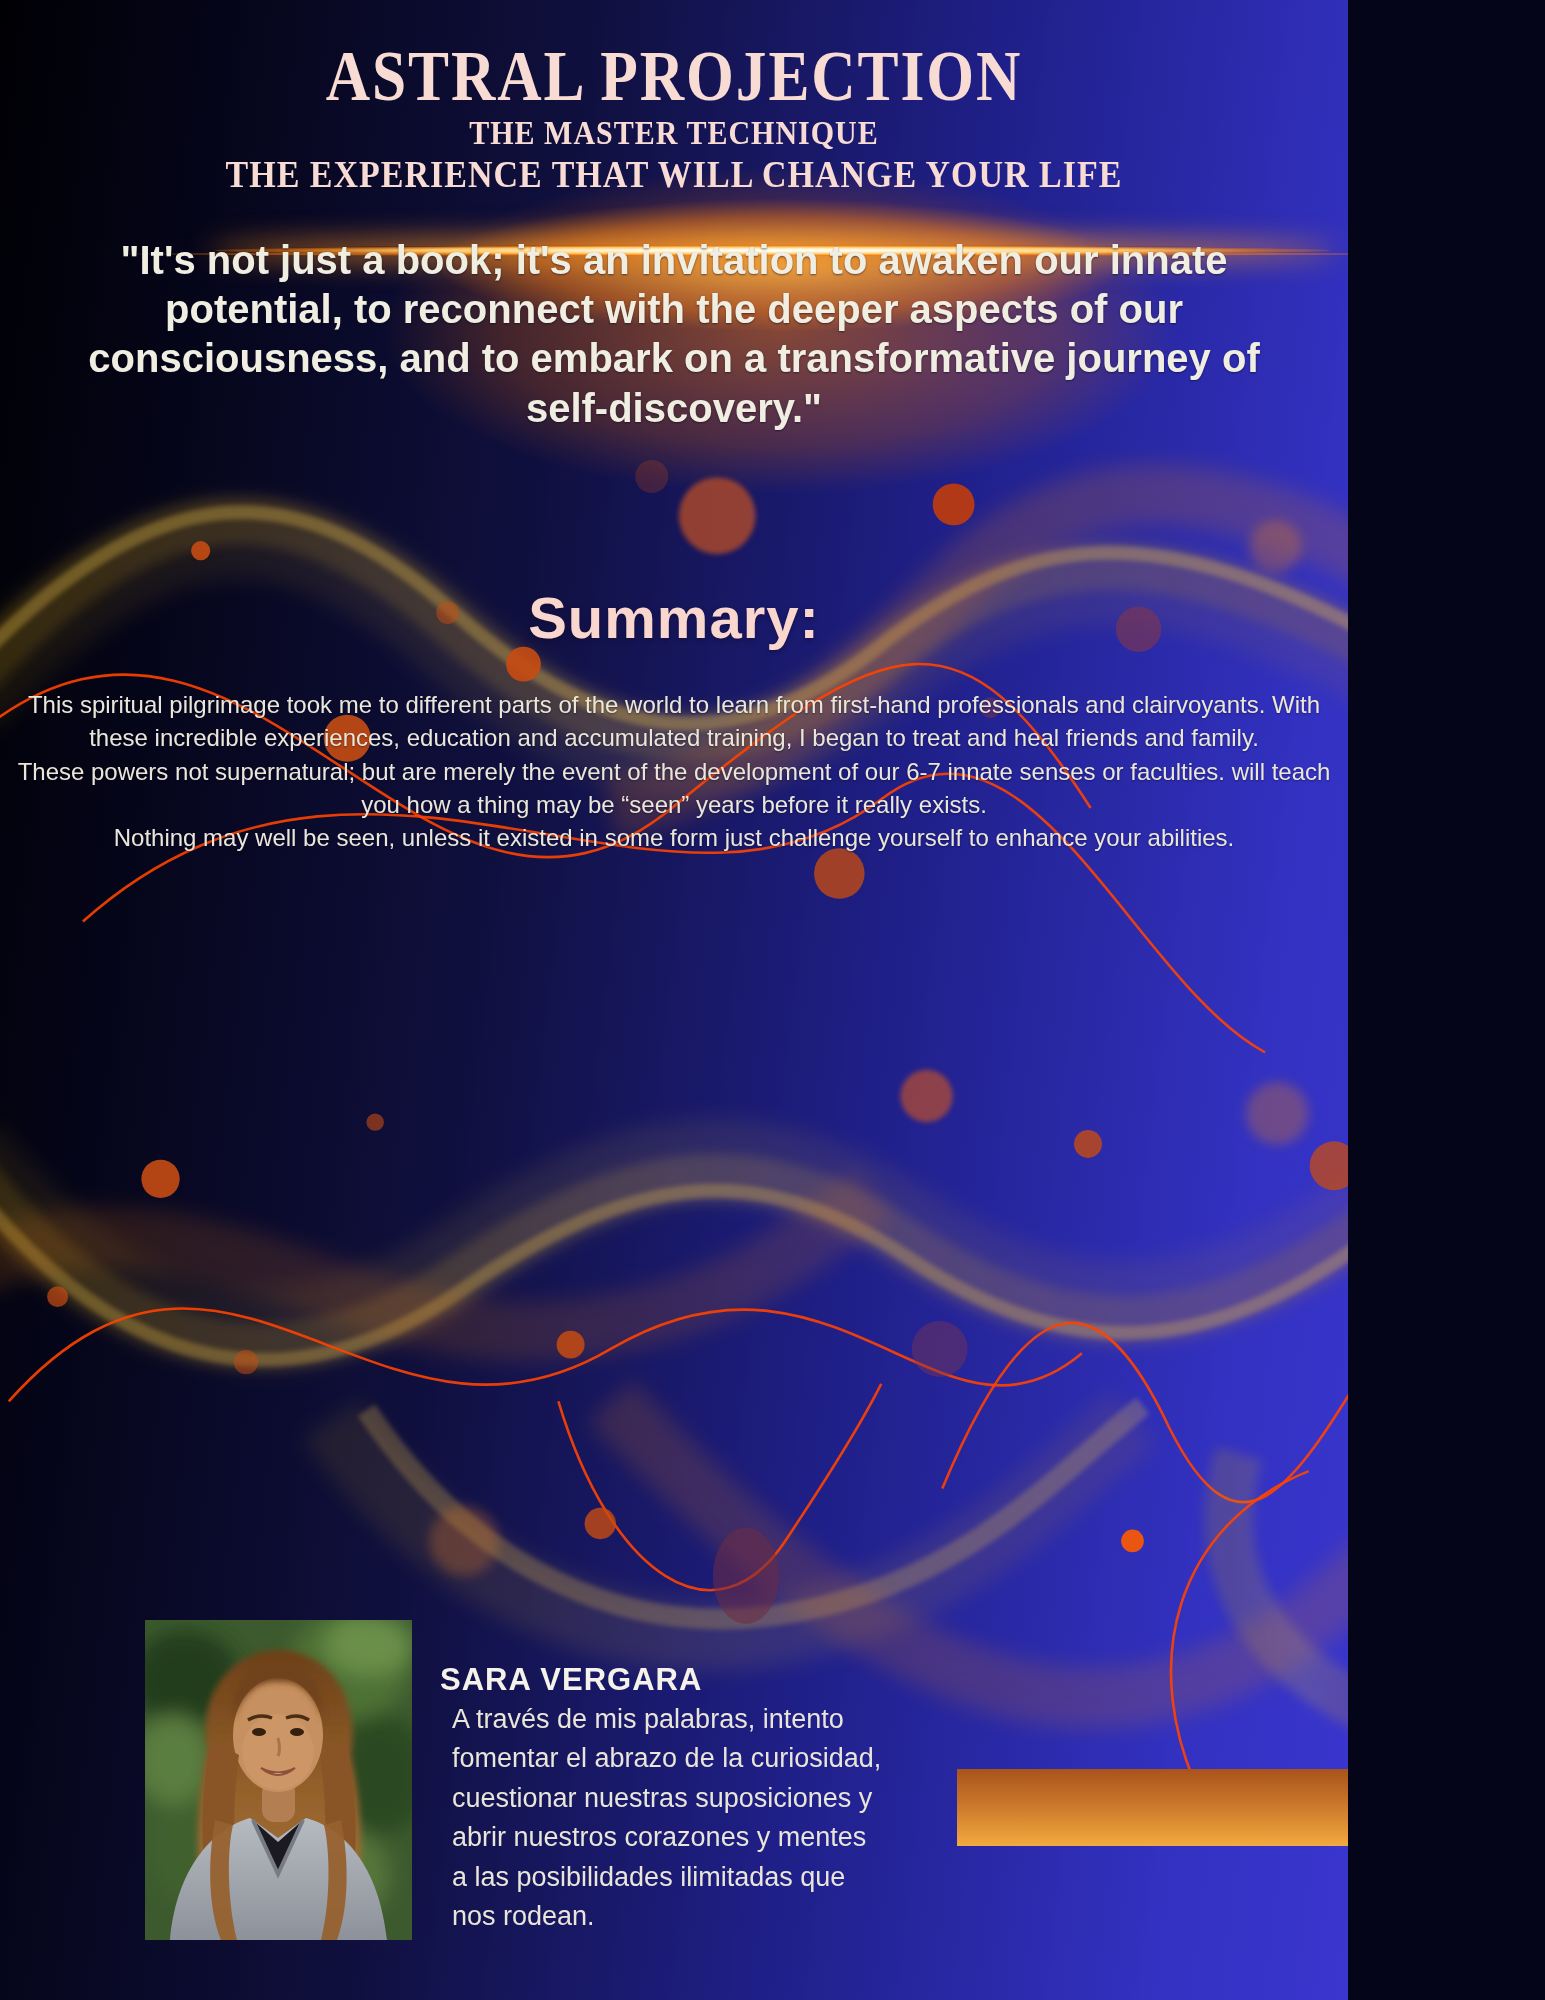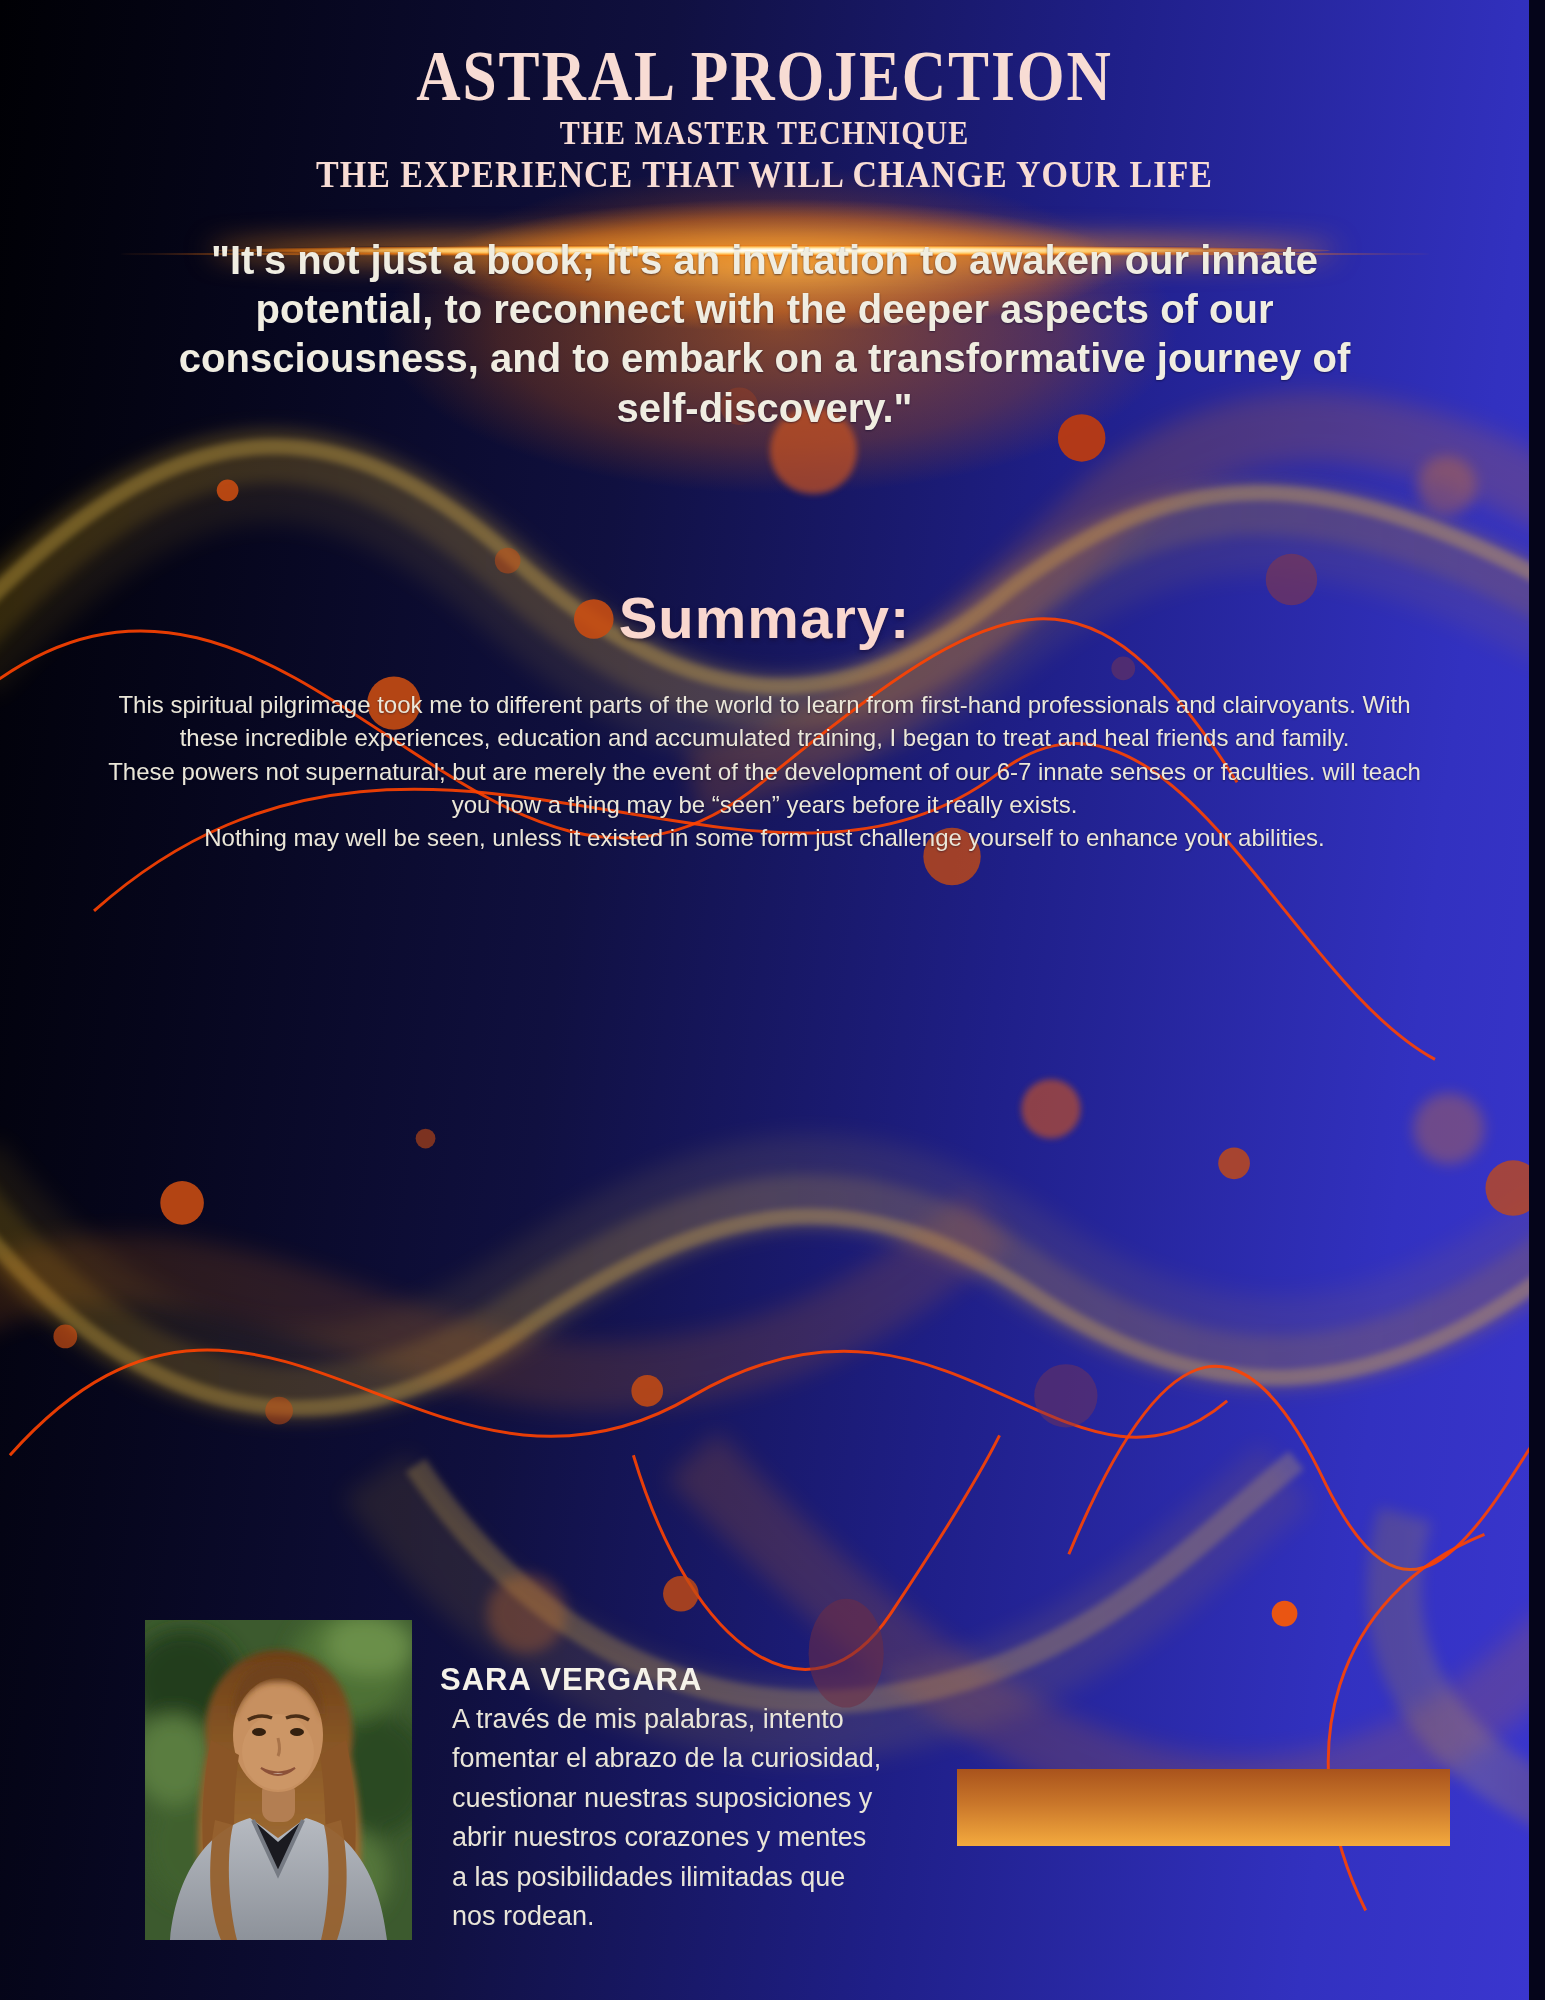--- a/index.html
+++ b/index.html
@@ -1,16 +1,16 @@
 <!DOCTYPE html>
 <html><head>
 <meta charset="utf-8">
 <style>
   html,body{margin:0;padding:0;background:#05051a;}
-  .page{position:relative;width:1529px;height:2000px;overflow:hidden;
+  .page{position:relative;width:1348px;height:2000px;overflow:hidden;
         font-family:"Liberation Sans",sans-serif;
         background:linear-gradient(97deg,#000004 0%,#06061c 16%,#101040 38%,#1f1f88 63%,#3231c0 87%,#3a36cf 100%);}
   .layer{position:absolute;left:0;top:0;width:100%;height:100%;pointer-events:none;}
 
   
   .glow-soft{position:absolute;left:270px;top:120px;width:1020px;height:420px;
     background:radial-gradient(closest-side,rgba(222,110,15,.55),rgba(200,90,10,.28) 55%,rgba(200,90,10,0) 78%);}
   .glow-tight{position:absolute;left:340px;top:180px;width:880px;height:170px;
     background:radial-gradient(closest-side,rgba(255,180,70,.85),rgba(255,130,20,.4) 55%,transparent 78%);}
   .flare-wide{position:absolute;left:120px;top:252px;width:1310px;height:4px;border-radius:50%;

